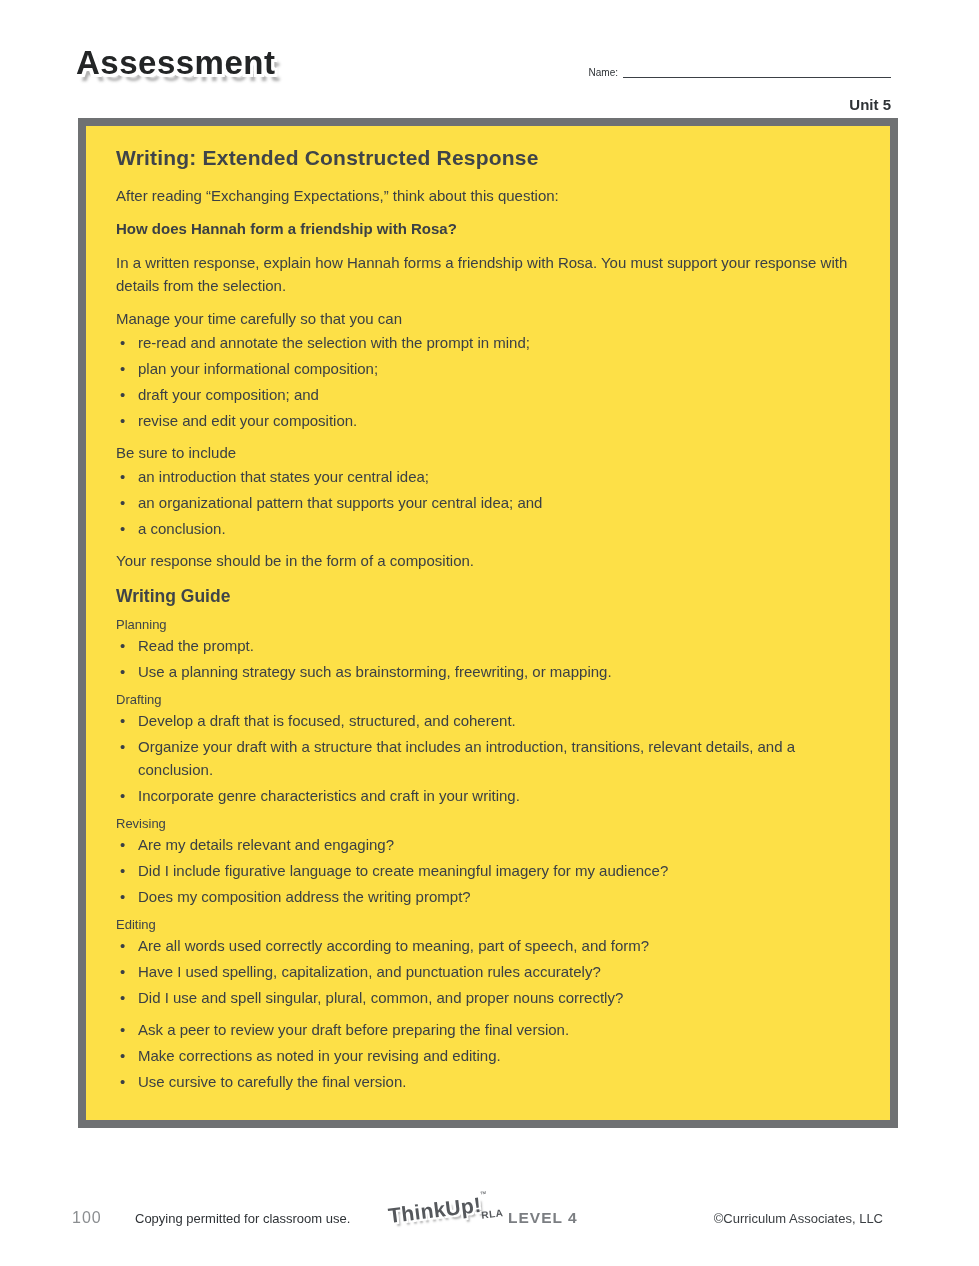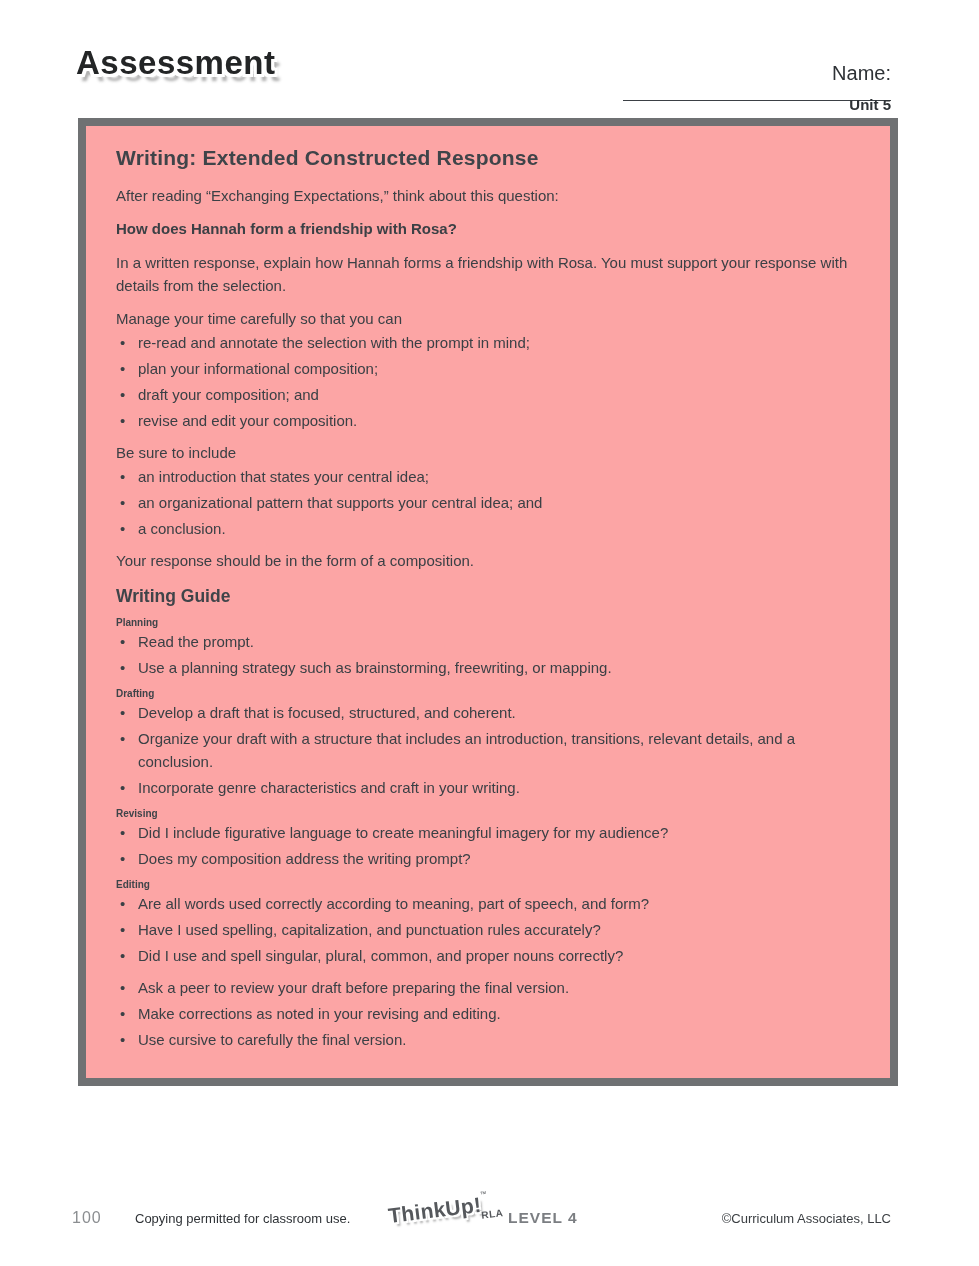--- a/index.html
+++ b/index.html
@@ -19,38 +19,38 @@
     position: absolute; left: 76px; top: 44px;
     font-size: 33px; font-weight: 800; letter-spacing: 0.5px;
     color: #232526;
     text-shadow:
       -3px -3px 0 #fff, 3px -3px 0 #fff, -3px 3px 0 #fff, 3px 3px 0 #fff,
       0 -3px 0 #fff, 0 3px 0 #fff, -3px 0 0 #fff, 3px 0 0 #fff,
       5px 7px 3px rgba(70,70,70,0.45);
   }
   .name-row {
     position: absolute; right: 88px; top: 62px;
-    font-size: 20px; color: #2e3236;
-    display: flex; align-items: flex-end; flex-direction: column;
+    font-size: 10px; color: #2e3236;
+    display: flex; align-items: flex-end;
   }
   .name-line {
     display: inline-block; width: 268px; height: 16px;
     border-bottom: 1.5px solid #3b4045; margin-left: 5px;
   }
   .unit-label {
     position: absolute; right: 88px; top: 96px;
     font-size: 15px; font-weight: bold; color: #2e3236;
   }
 
   
   .main-box {
     margin-left: 78px;
     width: 820px;
     border: 8px solid #6f7173;
-    background: #fca5a5;
+    background: #fde047;
     padding: 20px 30px 18px 30px;
   }
   .box-title {
     font-size: 21px; font-weight: bold; color: #3f4449;
     margin-bottom: 14px; letter-spacing: 0.2px;
   }
   .para { font-size: 15px; line-height: 23px; margin-bottom: 10px; }
   .para.bold { font-weight: bold; margin-bottom: 11px; }
   .lead { font-size: 15px; line-height: 23px; margin-bottom: 1px; }
   ul.bullets { list-style: none; margin: 0 0 9px 0; }
@@ -64,21 +64,21 @@
     font-size: 15px; color: #3b4045;
   }
   .form-note { margin-top: 3px; margin-bottom: 14px; }
 
   .guide-title {
     font-size: 17.5px; font-weight: bold; color: #3f4449;
     margin-top: 4px; margin-bottom: 10px;
   }
   .guide-section { margin-bottom: 8px; }
   .section-title {
-    font-size: 10px; font-weight: bold; color: #3f4449;
+    font-size: 13px; font-weight: normal; color: #3f4449;
     margin-bottom: 2px;
   }
 
   
   .footer { position: absolute; left: 0; top: 1196px; width: 979px; height: 44px; }
   .page-number {
     position: absolute; left: 72px; top: 13px;
     font-size: 16px; color: #8b8e91; letter-spacing: 1px;
   }
   .copy-note {
@@ -99,21 +99,21 @@
   .logo-tm { font-size: 7px; vertical-align: top; position: relative; top: -2px; }
   .logo-sub {
     position: absolute; right: -14px; bottom: -4px;
     font-size: 10px; font-weight: 800; letter-spacing: 0.5px;
   }
   .level-label {
     position: absolute; left: 508px; top: 13px;
     font-size: 15.5px; font-weight: bold; color: #7b7e82; letter-spacing: 1px;
   }
   .copyright {
-    position: absolute; right: 88px; top: 15px;
+    position: absolute; right: 96px; top: 15px;
     font-size: 13px; color: #3a3e42;
   }
   .download-notice {
     position: absolute; left: 0; top: 1243px; width: 979px;
     text-align: center;
     font-size: 12.5px; font-weight: bold; color: #4e5256;
   }
 </style>
 </head>
 <body>
@@ -168,20 +168,21 @@
       <ul class="bullets">
         <li>Develop a draft that is focused, structured, and coherent.</li>
         <li>Organize your draft with a structure that includes an introduction, transitions, relevant details, and a conclusion.</li>
         <li>Incorporate genre characteristics and craft in your writing.</li>
       </ul>
     </div>
 
     <div class="guide-section">
       <div class="section-title">Revising</div>
       <ul class="bullets">
+        <li>Are my details relevant and engaging?</li>
         <li>Did I include figurative language to create meaningful imagery for my audience?</li>
         <li>Does my composition address the writing prompt?</li>
       </ul>
     </div>
 
     <div class="guide-section">
       <div class="section-title">Editing</div>
       <ul class="bullets">
         <li>Are all words used correctly according to meaning, part of speech, and form?</li>
         <li>Have I used spelling, capitalization, and punctuation rules accurately?</li>

